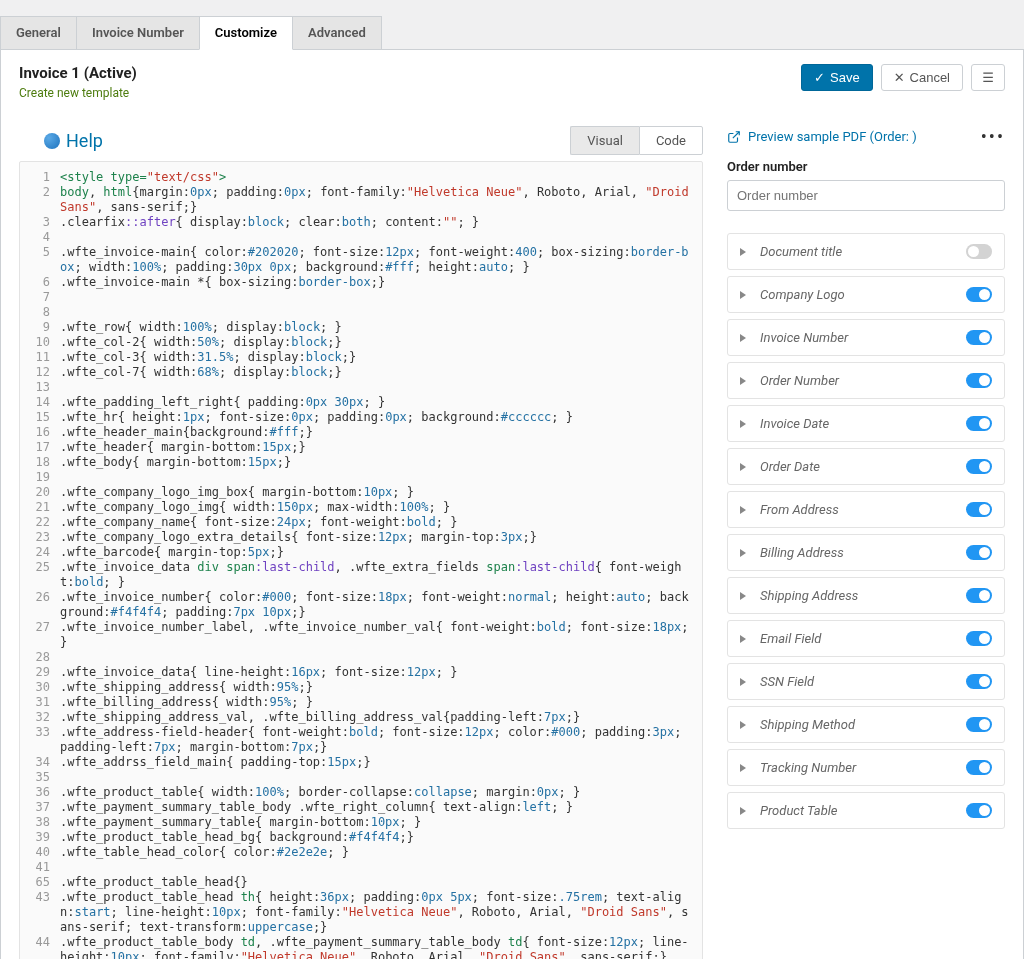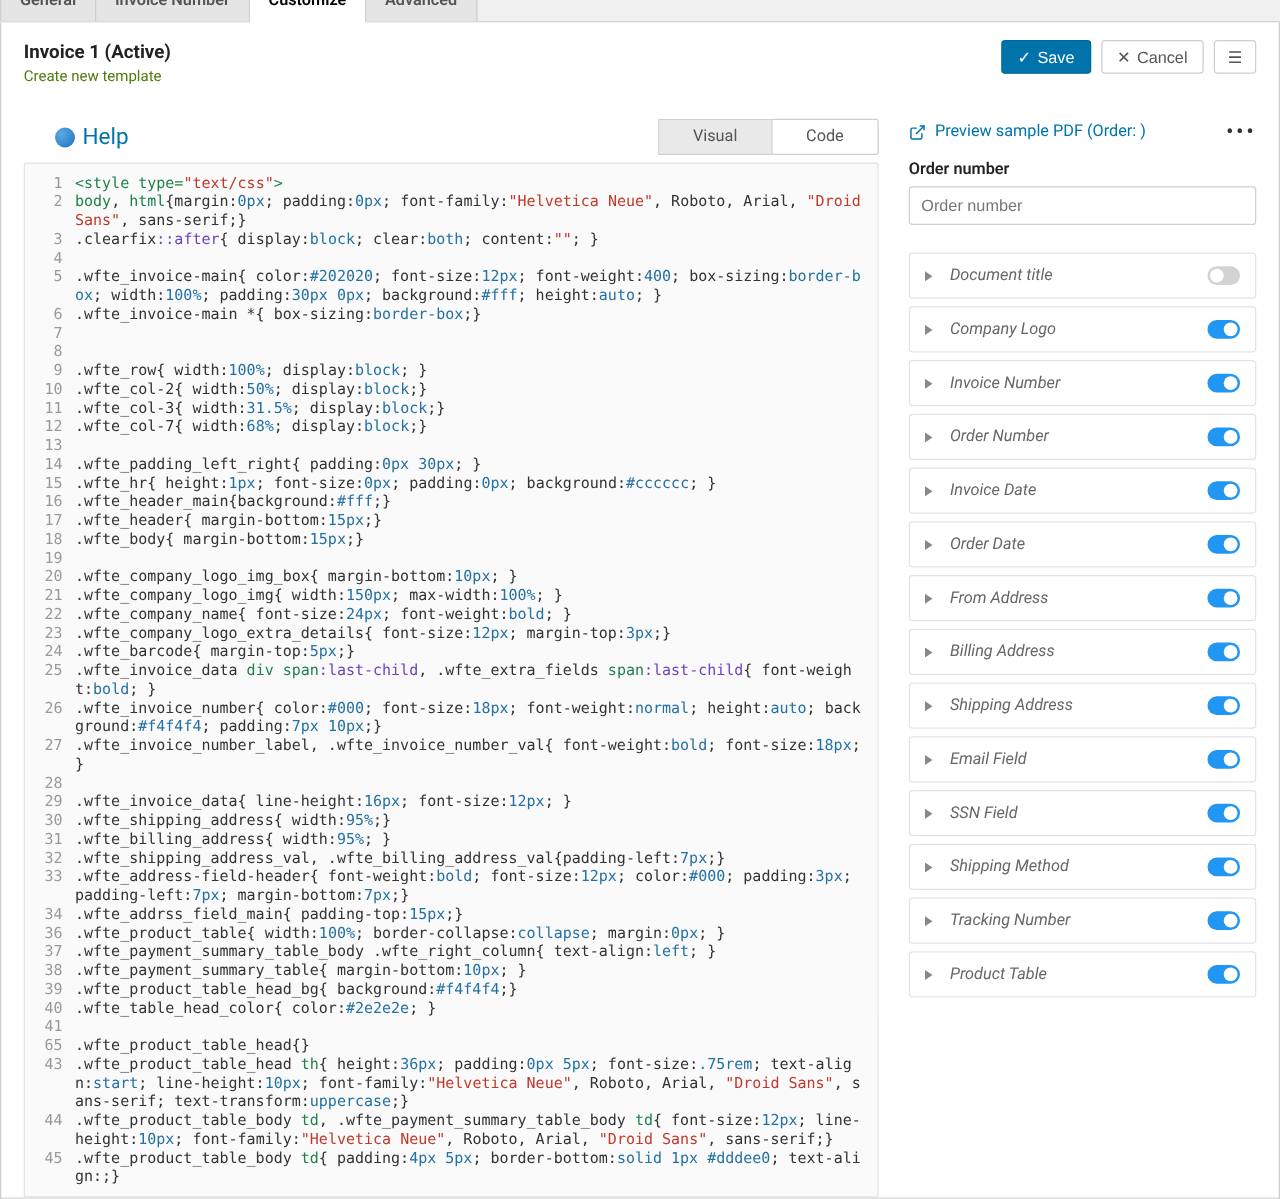--- a/index.html
+++ b/index.html
@@ -1,41 +1,41 @@
 <!DOCTYPE html>
 <html><head>
 <meta charset="utf-8">
 <style>
   *{box-sizing:border-box;}
   html,body{margin:0;padding:0;font-family:-apple-system,BlinkMacSystemFont,"Segoe UI",Roboto,Arial,sans-serif;font-size:13px;color:#333;background:#f0f0f1;}
   .wrap{background:#f0f0f1;min-height:959px;}
 
   
-  .tabs{display:flex;align-items:flex-end;padding:0;margin:0;height:18px;background:#f0f0f1;border-bottom:1px solid #ccd0d4;}
+  .tabs{display:flex;align-items:flex-end;padding:0;margin:0;height:50px;background:#f0f0f1;border-bottom:1px solid #ccd0d4;}
   .tab{padding:8px 15px 9px;margin:0;background:#e5e5e5;border:1px solid #ccd0d4;border-bottom:none;color:#555;font-weight:600;cursor:pointer;font-size:13px;margin-right:-1px;}
   .tab.active{background:#fff;color:#000;border-bottom:1px solid #fff;margin-bottom:-1px;position:relative;z-index:2;}
 
   .panel{background:#fff;border:1px solid #ccd0d4;border-top:none;padding:14px 18px 0 18px;}
   .panel-head{display:flex;align-items:flex-start;justify-content:space-between;}
   .title{font-size:15px;font-weight:bold;color:#222;margin:0;}
   .newtpl{display:inline-block;margin-top:4px;font-size:12px;color:#4d7c0f;text-decoration:none;}
   .btns{display:flex;gap:8px;}
   .btn{display:inline-flex;align-items:center;gap:5px;border:1px solid #ccd0d4;background:#fff;color:#555;padding:5px 12px;border-radius:3px;font-size:13px;cursor:pointer;}
   .btn-primary{background:#0073aa;border-color:#006799;color:#fff;font-weight:500;}
   .btn-icon{width:34px;justify-content:center;padding:5px 0;}
 
   .body{display:flex;margin-top:26px;gap:24px;}
   .left{flex:1;min-width:0;}
   .right{width:278px;flex:none;}
 
   .left-bar{display:flex;justify-content:space-between;align-items:center;margin-bottom:6px;}
   .help{display:inline-flex;align-items:center;gap:6px;color:#0073aa;font-size:18px;text-decoration:none;padding-left:25px;}
   .help-icon{width:16px;height:16px;border-radius:50%;background:radial-gradient(circle at 30% 30%,#5aa9e6,#1e73be);display:inline-block;}
   .segs{display:flex;}
-  .seg{border:1px solid #ccd0d4;background:#fff;padding:6px 27px;font-size:13px;color:#555;cursor:pointer;}
+  .seg{border:1px solid #ccd0d4;background:#fff;padding:6px 16px;font-size:13px;color:#555;cursor:pointer;}
   .seg:first-child{border-right:none;border-radius:2px 0 0 2px;}
   .seg:last-child{border-radius:0 2px 2px 0;}
   .seg.active{background:#e9e9e9;}
 
   .code{border:1px solid #e3e3e3;background:#fafafa;border-radius:2px;padding:8px 0;font-family:ui-monospace,Menlo,Consolas,monospace;font-size:12px;line-height:15px;overflow:hidden;}
   .ln{display:flex;}
   .gut{width:40px;text-align:right;color:#999;padding-right:10px;flex:none;user-select:none;}
   .src{white-space:pre-wrap;word-break:break-all;padding-right:10px;flex:1;color:#333;}
   .t-red{color:#c0392b;}
   .t-green{color:#1e824c;}
@@ -239,20 +239,24 @@
             </div>
             <div class="ln">
               <div class="gut">33</div>
               <div class="src">.wfte_address-field-header{ font-weight:<span class="t-blue">bold</span>; font-size:<span class="t-blue">12px</span>; color:<span class="t-blue">#000</span>; padding:<span class="t-blue">3px</span>; padding-left:<span class="t-blue">7px</span>; margin-bottom:<span class="t-blue">7px</span>;}</div>
             </div>
             <div class="ln">
               <div class="gut">34</div>
               <div class="src">.wfte_addrss_field_main{ padding-top:<span class="t-blue">15px</span>;}</div>
             </div>
             <div class="ln">
+              <div class="gut">35</div>
+              <div class="src"></div>
+            </div>
+            <div class="ln">
               <div class="gut">36</div>
               <div class="src">.wfte_product_table{ width:<span class="t-blue">100%</span>; border-collapse:<span class="t-blue">collapse</span>; margin:<span class="t-blue">0px</span>; }</div>
             </div>
             <div class="ln">
               <div class="gut">37</div>
               <div class="src">.wfte_payment_summary_table_body .wfte_right_column{ text-align:<span class="t-blue">left</span>; }</div>
             </div>
             <div class="ln">
               <div class="gut">38</div>
               <div class="src">.wfte_payment_summary_table{ margin-bottom:<span class="t-blue">10px</span>; }</div>

